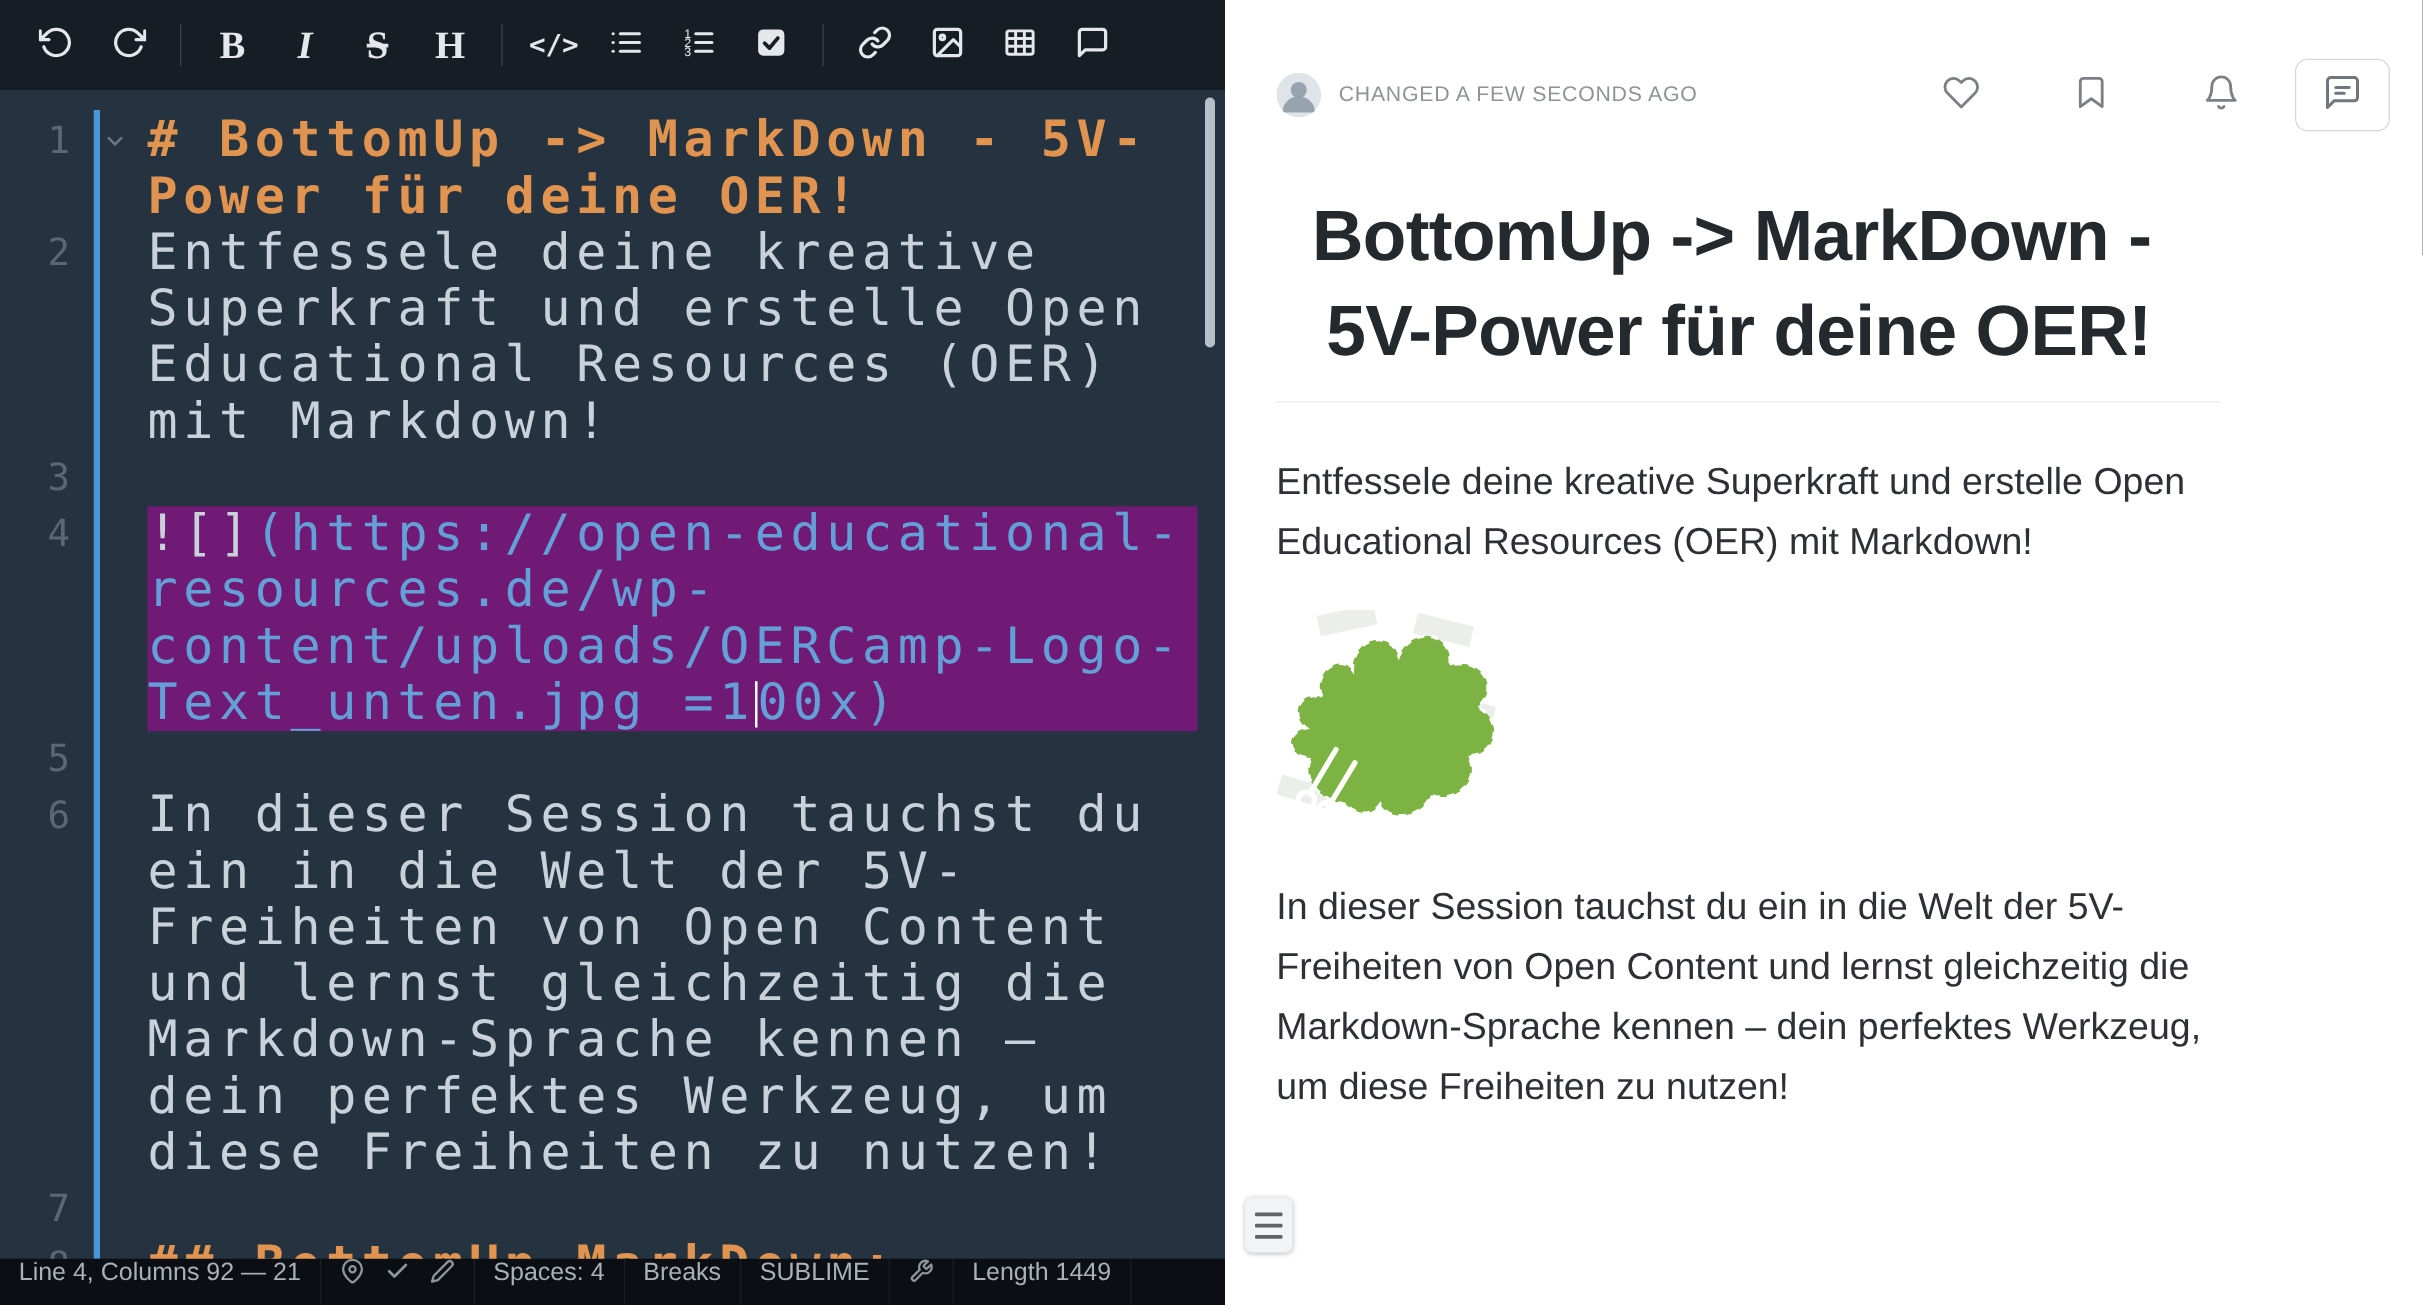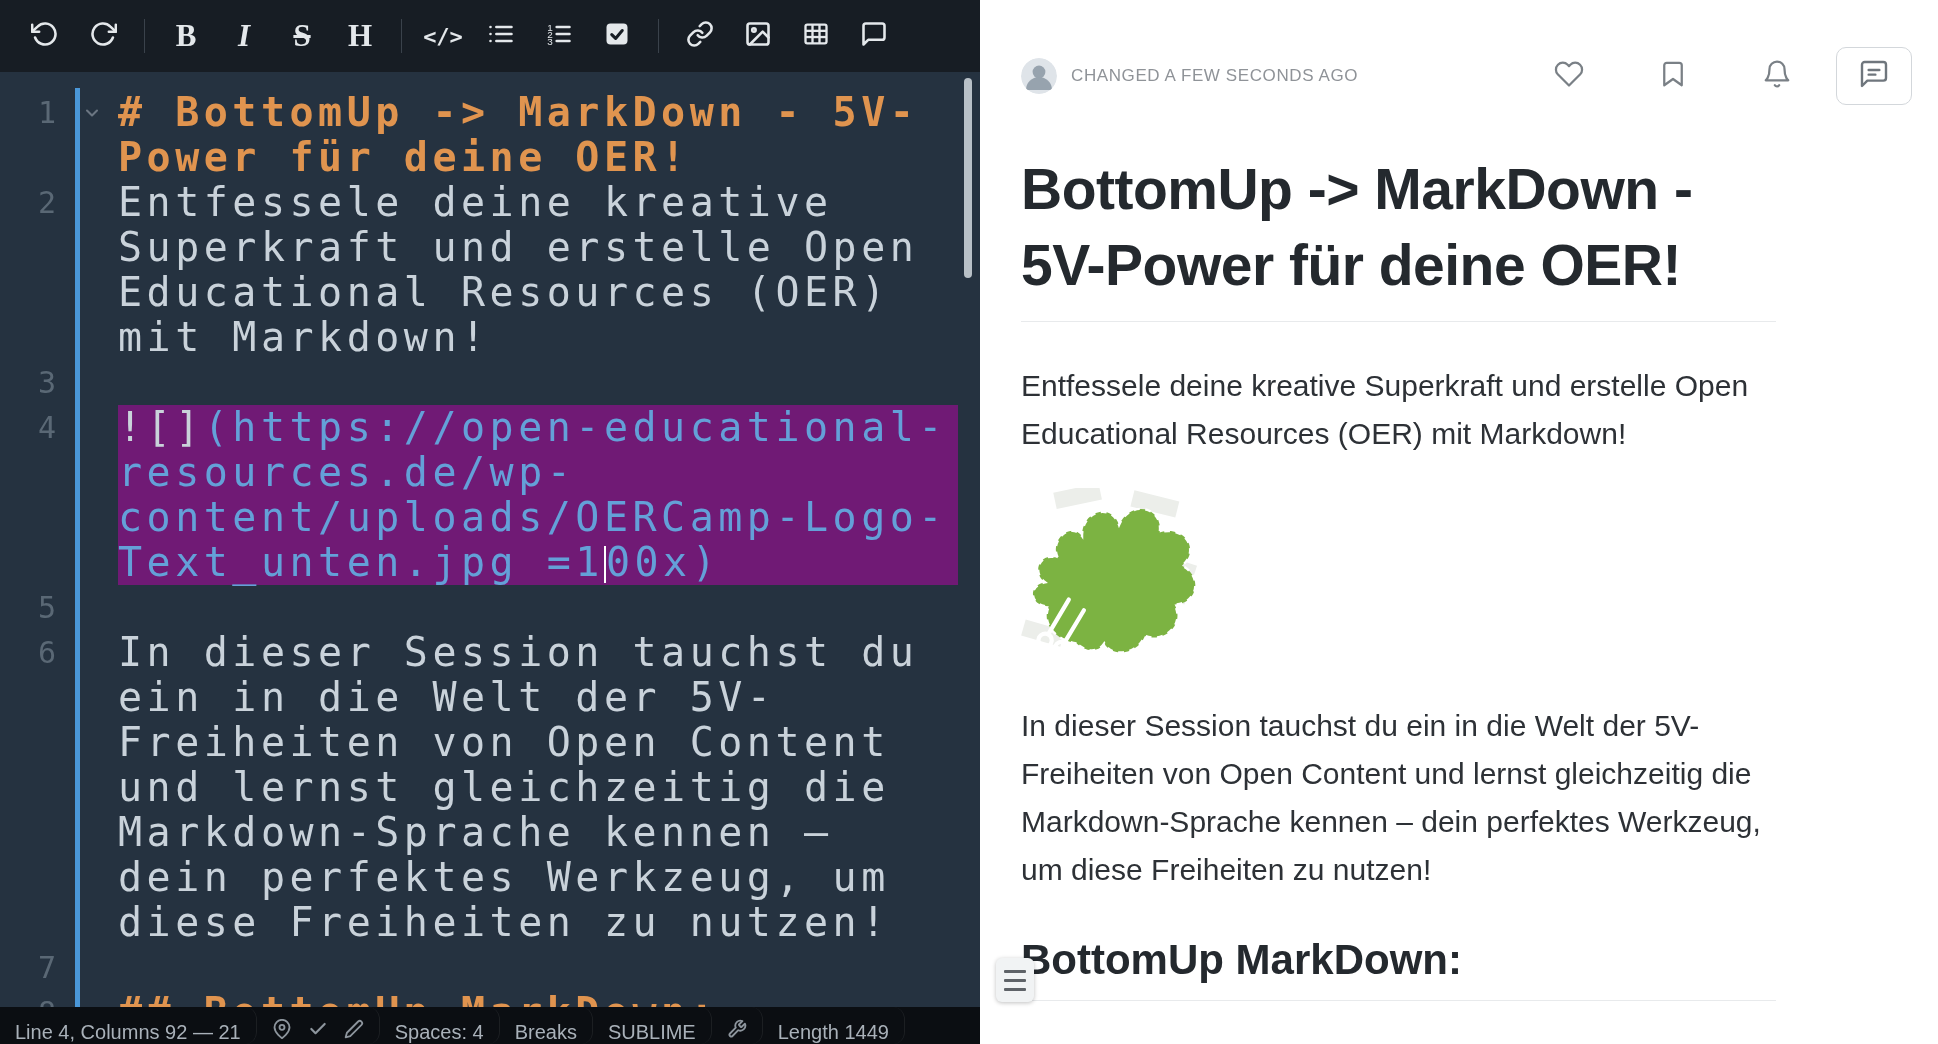--- a/index.html
+++ b/index.html
@@ -34,21 +34,21 @@
            font-family:"DejaVu Sans Mono", monospace; font-size:40px; line-height:45px;
            letter-spacing:4.5px; color:#c9d2da; white-space:pre-wrap; overflow-wrap:break-word; }
   .md-h { color:#e0944f; font-weight:bold; }
   .md-link { color:#64a0d8; }
   .md-strong { color:#dfb87a; font-weight:bold; }
   .row-active .ctext { background:#701a75; }
   .cursor { display:inline-block; width:0; height:37px; border-left:2px solid #ffffff; vertical-align:-7px; }
   .scroll-thumb { position:absolute; top:6px; right:8px; width:8px; height:200px; background:#c9cfd6; border-radius:4px; opacity:.9; z-index:5; }
 
   .status-bar { height:37px; background:#0b0e12; color:#a9b1b9; display:flex; align-items:center; font-size:20px; flex-shrink:0; }
-  .sseg { height:100%; display:flex; align-items:flex-end; padding:0 15px; border-right:1px solid rgba(255,255,255,0.07); gap:16px; white-space:nowrap;border-radius:12px; }
+  .sseg { height:100%; display:flex; align-items:flex-start; padding:0 15px; border-right:1px solid rgba(255,255,255,0.07); gap:16px; white-space:nowrap; }
   .sseg svg { width:20px; height:20px; color:#8d959d; }
 
   
   .preview-pane { flex:1; background:#ffffff; position:relative; overflow:hidden; }
   .grip { position:absolute; left:16px; top:958px; width:38px; height:44px; border-radius:6px;
           background:#f1f3f4; box-shadow:0 1px 4px rgba(0,0,0,.25);
           display:flex; flex-direction:column; align-items:center; justify-content:center; gap:6px; cursor:col-resize; z-index:9; }
   .grip i { display:block; width:22px; height:3px; background:#5f6368; border-radius:1px; }
 
   .meta-row { display:flex; align-items:center; padding:47px 26px 0 41px; }
@@ -58,21 +58,21 @@
   .mbtn { width:46px; height:46px; display:flex; align-items:center; justify-content:center; color:#7a8086; cursor:pointer; }
   .mbtn svg { width:30px; height:30px; }
   .meta-icons { display:flex; align-items:center; gap:58px; }
   .comment-btn { width:76px; height:58px; border:1px solid #d3d7db; border-radius:10px;
                  display:flex; align-items:center; justify-content:center; color:#6f767d; margin-left:36px; cursor:pointer; background:#fff; }
   .comment-btn svg { width:32px; height:32px; }
 
   .doc { width:796px; padding-left:41px; }
   .doc-title { width:755px; margin:46px 0 0; padding-bottom:18px; border-bottom:1px solid #e8eaec;
                font-size:57px; line-height:76px; font-weight:bold; color:#24292e; letter-spacing:-0.5px; }
-  .doc-title span { display:block; max-width:700px; }
+  .doc-title span { display:block; max-width:700px;text-align:right; }
   .doc-p { width:755px; margin:40px 0 0; font-size:30px; line-height:48px; color:#2d3136; }
   .doc-p.second { margin-top:42px; }
   .figure { margin-top:30px; }
   .figure svg { display:block; }
   .logo-caption { margin-top:8px; margin-left:24px; font-size:27px; font-weight:bold; color:#76b231; }
   .doc-h2 { width:755px; margin:40px 0 0; padding-bottom:14px; border-bottom:1px solid #e8eaec;
             font-size:42px; line-height:52px; font-weight:bold; color:#24292e; }
 </style>
 </head>
 <body>
@@ -342,16 +342,15 @@
             <circle cx="12" cy="80" r="3.6"></circle>
             <circle cx="19" cy="87" r="3.6"></circle>
             <line x1="14.6" y1="77.4" x2="31" y2="63"></line>
             <line x1="21.6" y1="84.4" x2="37" y2="71"></line>
           </g>
         </svg>
       </div>
 
       <p class="doc-p second">In dieser Session tauchst du ein in die Welt der 5V-Freiheiten von Open Content und lernst gleichzeitig die Markdown-Sprache kennen – dein perfektes Werkzeug, um diese Freiheiten zu nutzen!</p>
 
-      <h2 class="doc-h2">BottomUp MarkDown:</h2>
     </div>
   </div>
 </div>
 
 </body></html>

